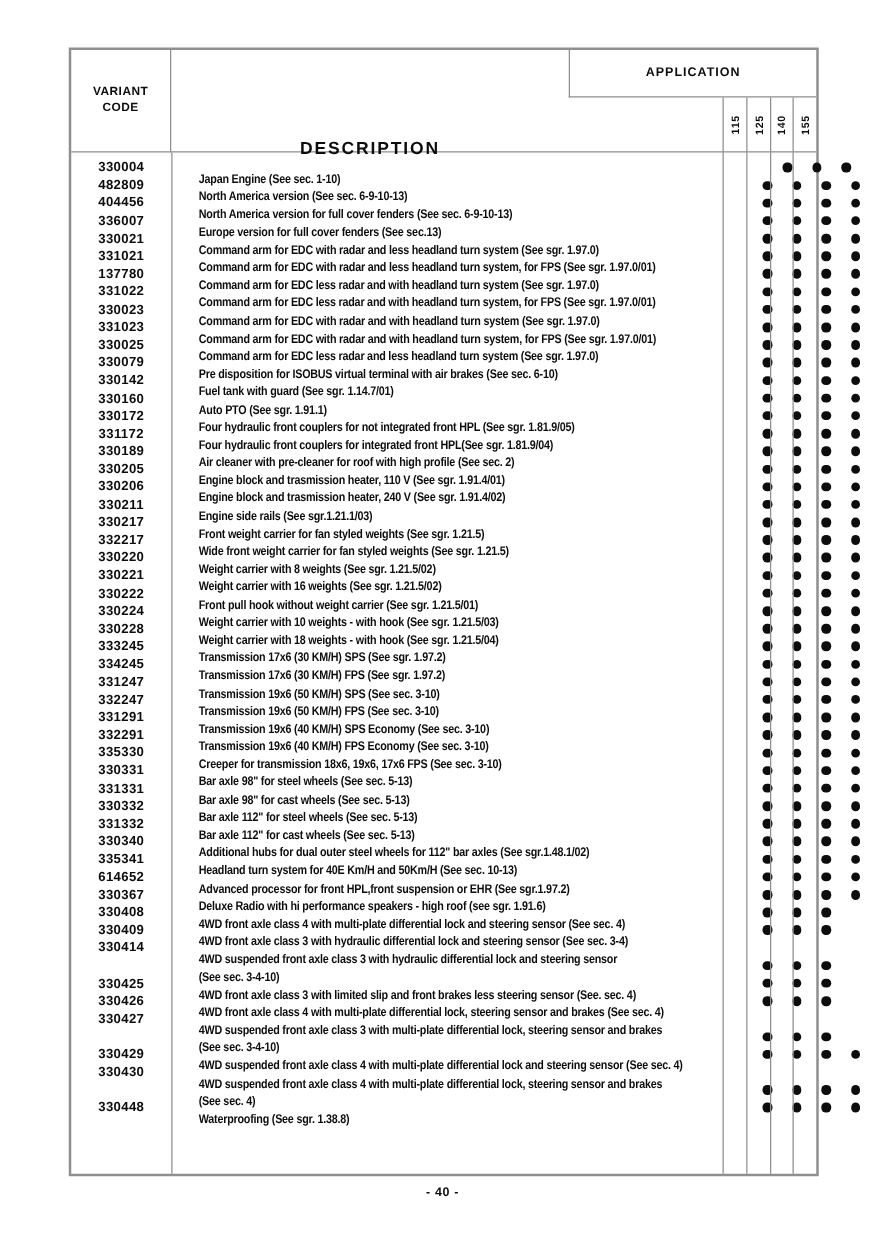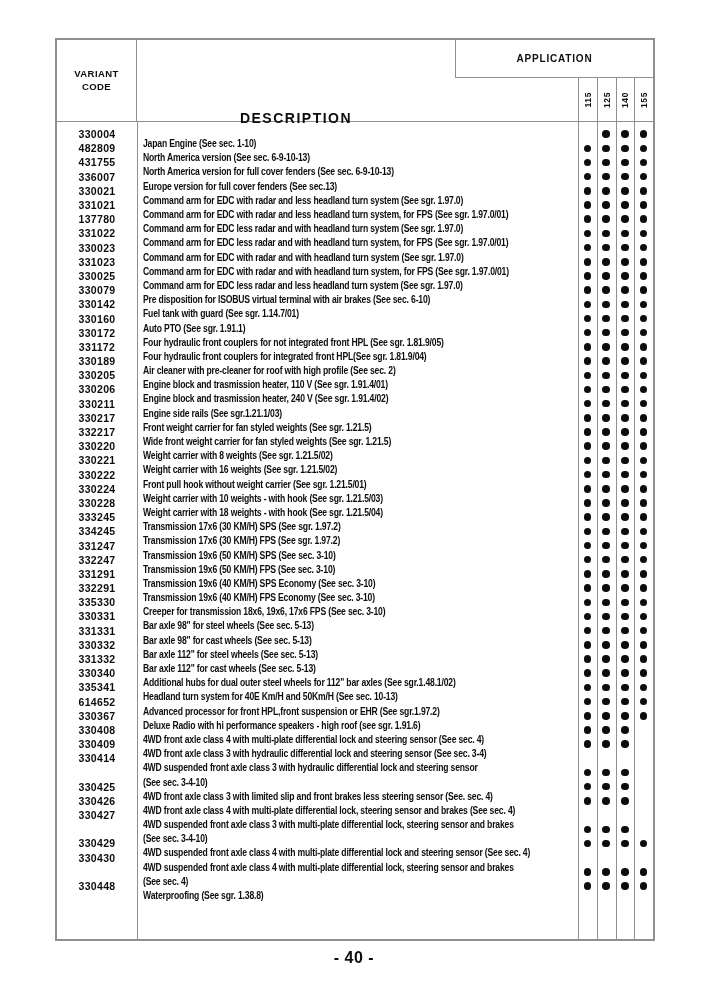--- a/index.html
+++ b/index.html
@@ -34,36 +34,36 @@
   }
   .app-labels { position:absolute; left:521px; top:38px; right:0; height:44px; display:flex; }
   .app-label-cell { flex:1; border-left:1px solid var(--line,#8f8f8f); display:flex; align-items:center; justify-content:center; }
   .vtext {
     writing-mode:vertical-rl; transform:rotate(180deg);
     font-size:8.5px; font-weight:bold; letter-spacing:0.6px;
   }
   .table-body { position:absolute; left:0; top:82px; right:0; bottom:0; padding-top:5px; }
   .vline { position:absolute; top:0; bottom:0; width:1px; background:var(--line,#9a9a9a); }
   .vl-1 { left:80px; } .vl-2 { left:521px; } .vl-3 { left:539.75px; } .vl-4 { left:558.5px; } .vl-5 { left:577.25px; }
-  .body-line { display:flex; height:14.2px; align-items:center; }
+  .body-line { display:flex; height:14.2px; align-items:center;gap:16px; }
   .code-cell {
     width:80px; flex:0 0 80px; text-align:center;
     font-size:10.5px; font-weight:bold; letter-spacing:0.3px;
   }
   .desc-cell { width:441px; flex:0 0 441px; padding-left:6px; overflow:visible;margin-top:16px; }
   .desc-text {
     display:inline-block; white-space:nowrap;
     font-size:10px; font-weight:bold; letter-spacing:-0.2px;
     transform:scaleX(0.86); transform-origin:0 50%;
   }
   .dot-cell { flex:1 1 0; display:flex; align-items:center; justify-content:center; height:100%; }
   .dot { width:7.5px; height:7.5px; border-radius:50%; background:var(--dot,#0d0d0d); }
   .page-number {
     position:absolute; left:0; top:949px; width:100%; text-align:center;
-    font-size:16px; font-weight:bold; letter-spacing:0.5px;
+    font-size:10px; font-weight:bold; letter-spacing:0.5px;
   }
 </style>
 </head>
 <body>
 
 <div class="page">
   <div class="doc-table">
 
     <div class="table-header">
       <div class="variant-header">
@@ -121,21 +121,21 @@
             <span class="dot"></span>
           </div>
           <div class="dot-cell">
             <span class="dot"></span>
           </div>
           <div class="dot-cell">
             <span class="dot"></span>
           </div>
         </div>
         <div class="body-line">
-          <div class="code-cell">431755</div>
+          <div class="code-cell">404456</div>
           <div class="desc-cell"><span class="desc-text">North America version for full cover fenders (See sec. 6-9-10-13)</span></div>
           <div class="dot-cell">
             <span class="dot"></span>
           </div>
           <div class="dot-cell">
             <span class="dot"></span>
           </div>
           <div class="dot-cell">
             <span class="dot"></span>
           </div>

